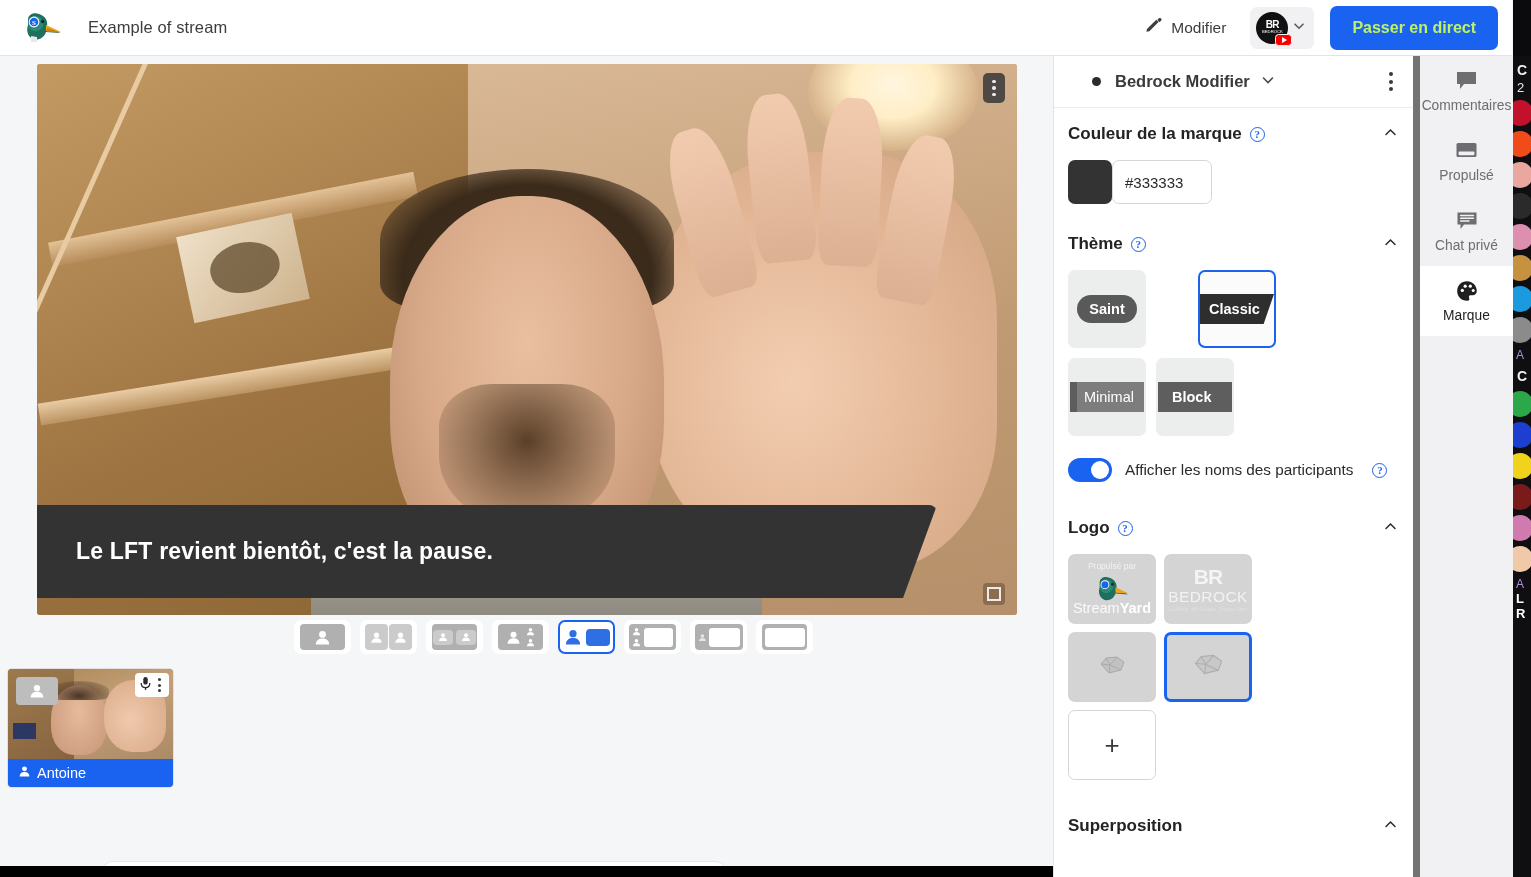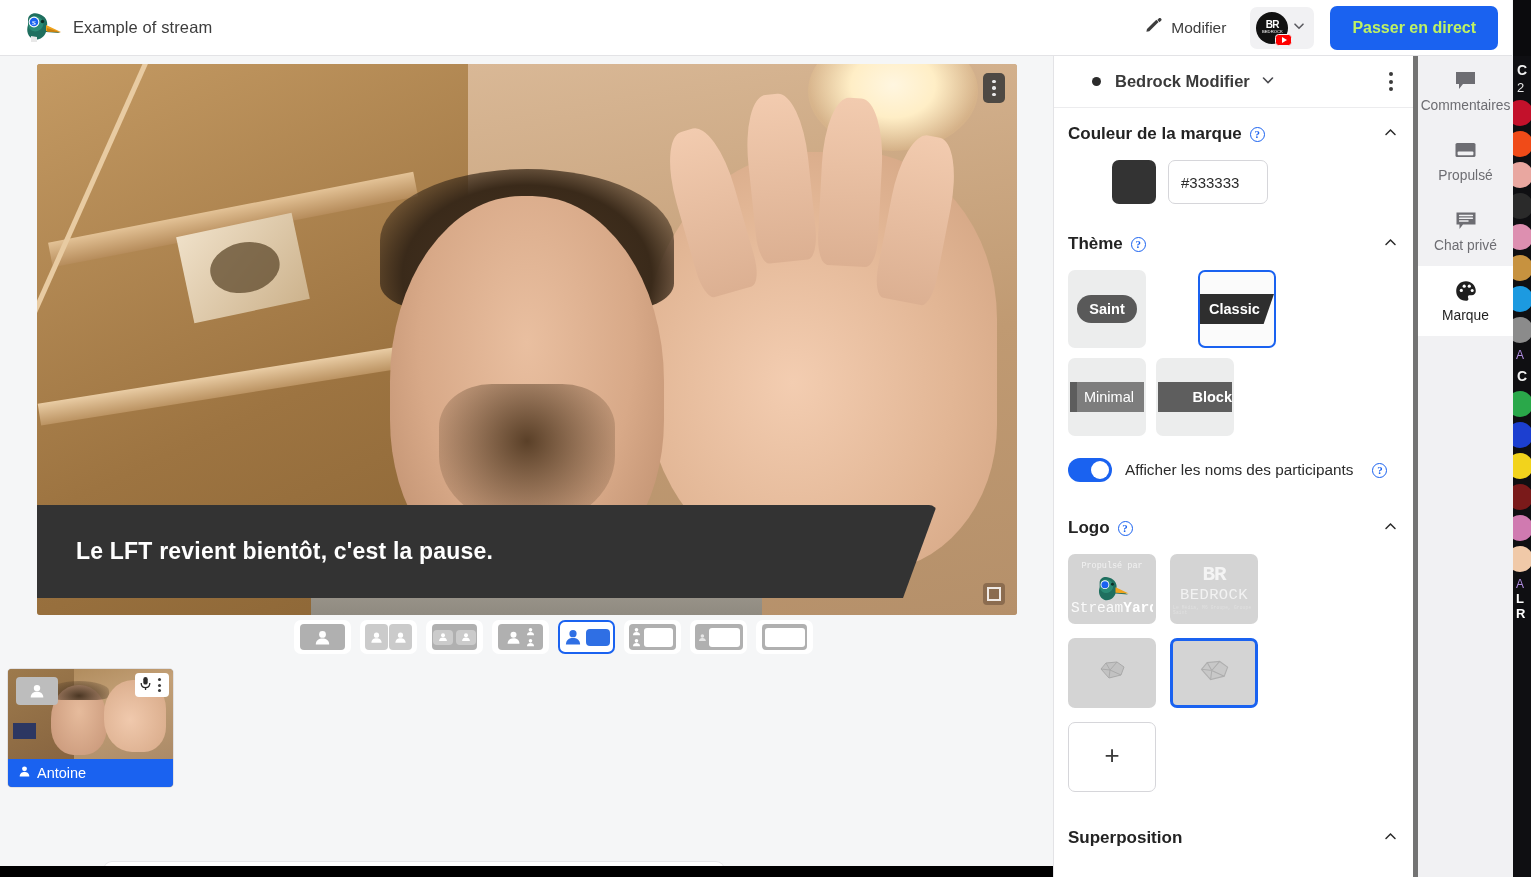--- a/index.html
+++ b/index.html
@@ -14,21 +14,21 @@
 
   
   .topbar {
     position: absolute; left: 0; top: 0; width: 1512px; height: 56px;
     background: #ffffff;
     border-bottom: 1px solid #e3e3e6;
     display: flex; align-items: center;
   }
   .brand-logo { margin-left: 20px; width: 44px; height: 40px; display:flex; align-items:center; justify-content:center; }
   .app-title {
-    margin-left: 9px; font-size: 16.5px; color: #3d3d3d; letter-spacing: .1px;
+    margin-left: 24px; font-size: 16.5px; color: #3d3d3d; letter-spacing: .1px;
   }
   .topbar-right {
     margin-left: auto; display: flex; align-items: center; gap: 0; padding-right: 14px;
   }
   .edit-btn {
     display: flex; align-items: center; gap: 9px;
     font-size: 15.5px; color: #3d3d3d; cursor: pointer;
     padding: 8px 10px; background: none; border: none;
     font-family: inherit;
   }
@@ -225,21 +225,21 @@
     display:flex; align-items:center; height: 52px; cursor:pointer;
   }
   .sect-title { font-size:17px; font-weight:bold; color:#232323; }
   .qmark {
     width:15px; height:15px; border-radius:50%; border:1.6px solid #1a62f0;
     color:#1a62f0; font-size:11px; font-weight:bold; line-height:12px; text-align:center;
     margin-left:8px; cursor:pointer; font-family:"Liberation Serif", serif;
   }
   .caret { margin-left:auto; cursor:pointer; }
 
-  .color-row { display:flex; align-items:center; gap:12px; padding-bottom: 14px; margin-left: 44px; }
+  .color-row { display:flex; align-items:center; padding-bottom: 14px; }
   .color-sw { width:44px; height:44px; border-radius:7px; background:#333333; cursor:pointer; }
   .color-in {
     width: 100px; height:44px; border:1px solid #d6d6da; border-radius:7px;
     font-size:15px; color:#2b2b2b; padding: 0 12px; font-family:inherit; background:#fff;
   }
 
   .theme-grid { display:flex; flex-wrap:wrap; gap:10px; padding-bottom: 12px; width: 270px;}
   .th {
     width: 78px; height: 78px; border-radius: 7px; background:#eceded;
     border:2px solid transparent; cursor:pointer; position:relative; overflow:hidden;
@@ -247,51 +247,51 @@
   }
   .th.sel { border-color:#1a62f0; background:#fbfbfb;margin-left:42px; }
   .th-bubble { background:#595959; color:#fff; font-size:14.5px; font-weight:bold;
     padding: 6px 12px; border-radius: 20px; }
   .th-classic { background:#2e2e2e; color:#fff; font-size:14.5px; font-weight:bold;
     width: 100%; padding: 7px 0 7px 9px; clip-path: polygon(0 0, 100% 0, 86% 100%, 0 100%); }
   .th-minimal { background:#7d7d7d; color:#fff; font-size:14.5px;
     width: 100%; padding: 7px 0 7px 14px; position:relative; }
   .th-minimal::before { content:""; position:absolute; left:0; top:0; bottom:0; width:7px; background:#5d5d5d; }
   .th-block { background:#5e5e5e; color:#fff; font-size:14.5px; font-weight:bold;
-    width: 100%; padding: 7px 0 7px 14px; text-align: right; }
+    width: 100%; padding: 7px 0 7px 14px; }
 
   .toggle-row { display:flex; align-items:center; gap:13px; padding: 10px 0 4px; }
   .switch { width:44px; height:24px; border-radius:12px; background:#1a62f0; position:relative; cursor:pointer; }
   .switch::after { content:""; position:absolute; right:3px; top:3px; width:18px; height:18px;
     border-radius:50%; background:#fff; }
   .toggle-lbl { font-size:15.3px; color:#2b2b2b; }
   .hint { font-size:14.5px; color:#8d8d92; line-height:1.55; padding: 10px 0 0; max-width: 330px; }
 
-  .logo-grid { display:flex; flex-wrap:wrap; gap:14px; width: 272px; padding-bottom:10px;font-family:Liberation Mono, monospace; }
+  .logo-grid { display:flex; flex-wrap:wrap; gap:8px; width: 272px; padding-bottom:10px; }
   .lg {
     width: 88px; height: 70px; border-radius:7px; background:#d4d4d4;
     border:3px solid transparent; cursor:pointer; position:relative; overflow:hidden;
     display:flex; align-items:center; justify-content:center;
   }
   .lg.sel { border-color:#1a62f0; }
   .lg.add { background:#fff; border:1px solid #d6d6da; font-size:26px; color:#3a3a3a; font-weight:300; }
   .lg .sy-top { position:absolute; top:4px; left:0; right:0; text-align:center;
     font-size:8.5px; color:#f2f2f2; }
   .lg .sy-bot { position:absolute; bottom:5px; left:0; right:0; text-align:center;
     font-size:14.5px; color:#fafafa; }
   .lg .sy-bot b { color:#fff; }
   .lg .br-mark { font-size:21px; font-weight:bold; color:#f4f4f4; letter-spacing:-1px; line-height:1;}
   .lg .br-name { font-size:15.5px; color:#f2f2f2; letter-spacing:.4px; font-weight:500; }
   .lg .br-sub { font-size:4.5px; color:#e0e0e0; letter-spacing:.2px; }
   .lg .crumple { font-size:20px; color:#b4b4b4; }
 
   
   .rail {
     position:absolute; left: 1413px; top: 56px; width: 100px; height: 821px;
-    background:#f1f1f3; border-left:5px solid #737373;
+    background:#f1f1f3; border-left:7px solid #737373;
   }
   .rail-item {
     height: 70px; display:flex; flex-direction:column; align-items:center; justify-content:center;
     gap:6px; cursor:pointer; color:#6d6d72; font-size:13.8px;
   }
   .rail-item.active { background:#fff; color:#1f1f1f; }
   .rail-item .ri { height:22px; display:flex; align-items:center; justify-content:center; }
 
   
   .sliver {

